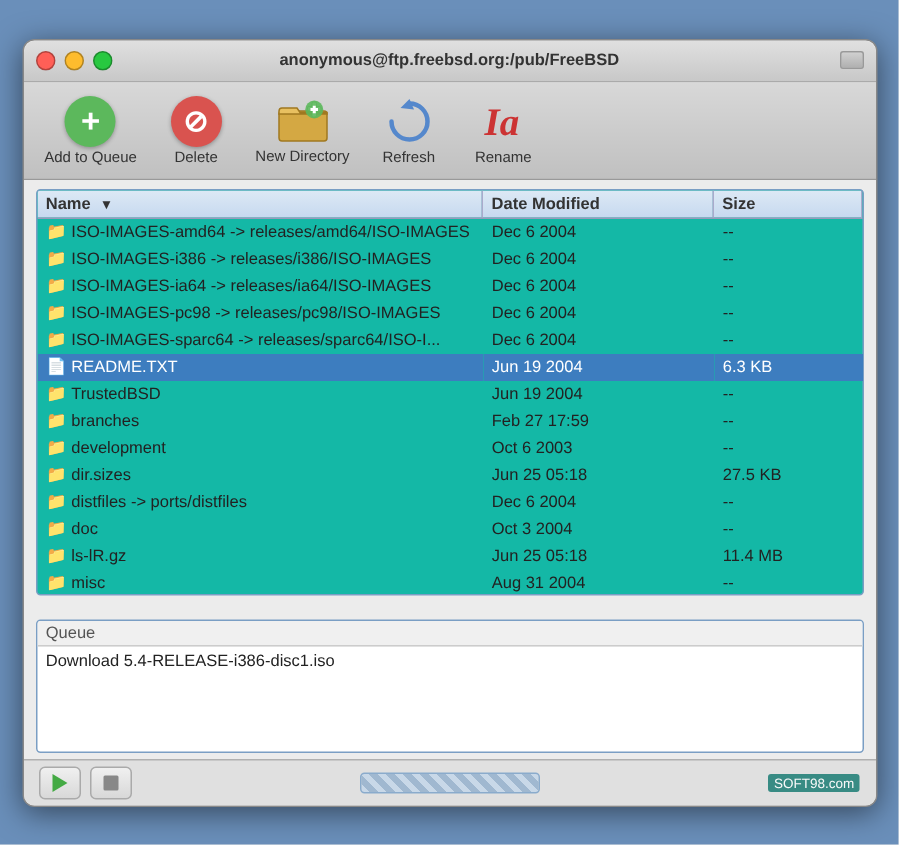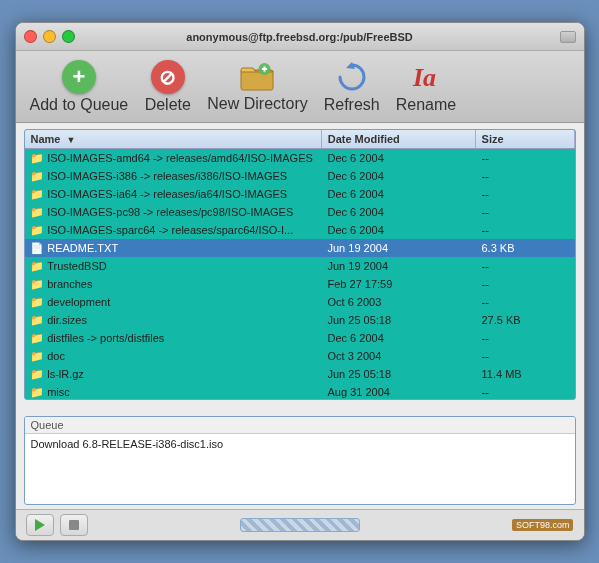--- a/index.html
+++ b/index.html
@@ -86,21 +86,21 @@
     }
     .tool-icon {
       width: 36px;
       height: 36px;
       display: flex;
       align-items: center;
       justify-content: center;
       font-size: 24px;
     }
     .tool-label {
-      font-size: 16px;
+      font-size: 10px;
       color: #333;
       margin-top: 1px;
     }
 
     
     .icon-add {
       width: 34px;
       height: 34px;
       background: #5cb85c;
       border-radius: 50%;
@@ -283,21 +283,21 @@
         #a0b8d0 4px,
         #a0b8d0 8px
       );
       border: 1px solid #8aabcc;
       border-radius: 3px;
     }
 
     .softbar-logo {
       font-size: 9px;
       color: #fff;
-      background: #a16207;
+      background: #0f766e;
       padding: 1px 4px;
       border-radius: 2px;
       opacity: 0.8;
     }
   </style>
 </head>
 <body>
 
 <div class="window">
 
@@ -456,21 +456,21 @@
               <td>--</td>
             </tr>
           </tbody>
       </table>
     </div>
   </div>
 
   <div class="queue-container">
     <div class="queue-label">Queue</div>
     <div class="queue-items" id="queue-items">
-    <div class="queue-item">Download 6.8-RELEASE-i386-disc1.iso</div>
+    <div class="queue-item">Download 5.4-RELEASE-i386-disc1.iso</div>
       </div>
   </div>
 
   <div class="bottom-bar">
     <div class="bottom-left">
       <div class="bottom-btn">
         <div class="play-triangle"></div>
       </div>
       <div class="bottom-btn">
         <div class="stop-rect"></div>

